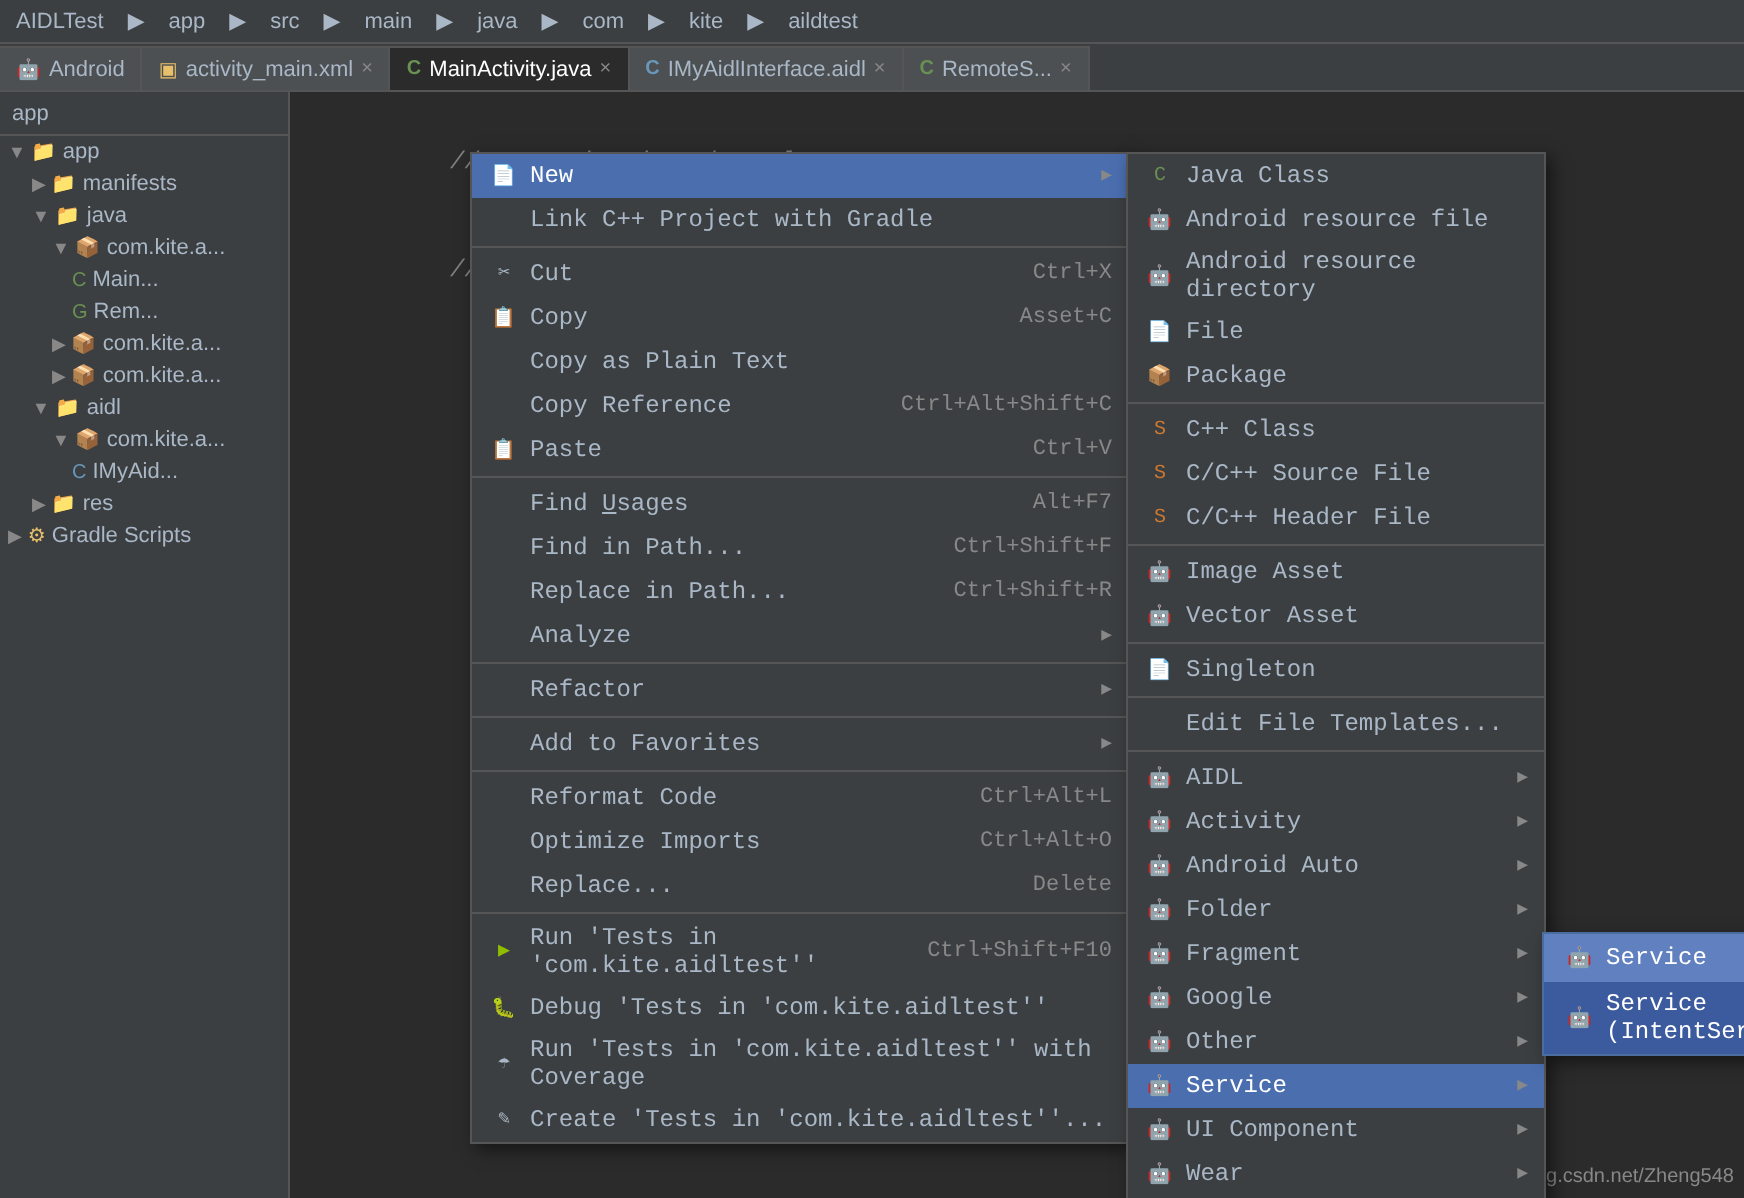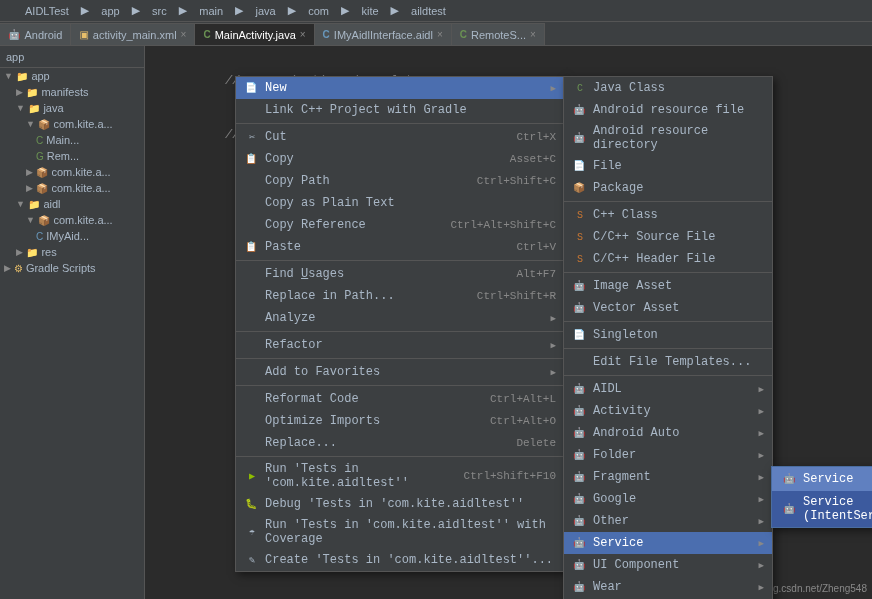--- a/index.html
+++ b/index.html
@@ -22,21 +22,21 @@
       position: relative;
     }
 
     
     .top-toolbar {
       height: 22px;
       background: #3c3f41;
       border-bottom: 1px solid #555;
       display: flex;
       align-items: center;
-      padding: 0 21px;
+      padding: 0 4px;
       gap: 4px;
     }
     .toolbar-item {
       font-size: 11px;
       color: #a9b7c6;
       padding: 0 4px;
       white-space: nowrap;
     }
 
     
@@ -381,27 +381,20 @@
         <div class="menu-item">
           <div class="menu-item-left">
             <span class="menu-icon">📋</span>
             <span>Copy</span>
           </div>
           <span class="menu-shortcut">Asset+C</span>
         </div>
         <div class="menu-item">
           <div class="menu-item-left">
             <span class="menu-icon"></span>
-            <span>Copy Path</span>
-          </div>
-          <span class="menu-shortcut">Ctrl+Shift+C</span>
-        </div>
-        <div class="menu-item">
-          <div class="menu-item-left">
-            <span class="menu-icon"></span>
             <span>Copy as Plain Text</span>
           </div>
         </div>
         <div class="menu-item">
           <div class="menu-item-left">
             <span class="menu-icon"></span>
             <span>Copy Reference</span>
           </div>
           <span class="menu-shortcut">Ctrl+Alt+Shift+C</span>
         </div>
@@ -412,20 +405,27 @@
           </div>
           <span class="menu-shortcut">Ctrl+V</span>
         </div>
         <div class="menu-separator"></div>
         <div class="menu-item">
           <div class="menu-item-left">
             <span class="menu-icon"></span>
             <span>Find <u>U</u>sages</span>
           </div>
           <span class="menu-shortcut">Alt+F7</span>
+        </div>
+        <div class="menu-item">
+          <div class="menu-item-left">
+            <span class="menu-icon"></span>
+            <span>Find in Path...</span>
+          </div>
+          <span class="menu-shortcut">Ctrl+Shift+F</span>
         </div>
         <div class="menu-item">
           <div class="menu-item-left">
             <span class="menu-icon"></span>
             <span>Replace in Path...</span>
           </div>
           <span class="menu-shortcut">Ctrl+Shift+R</span>
         </div>
         <div class="menu-item">
           <div class="menu-item-left">

